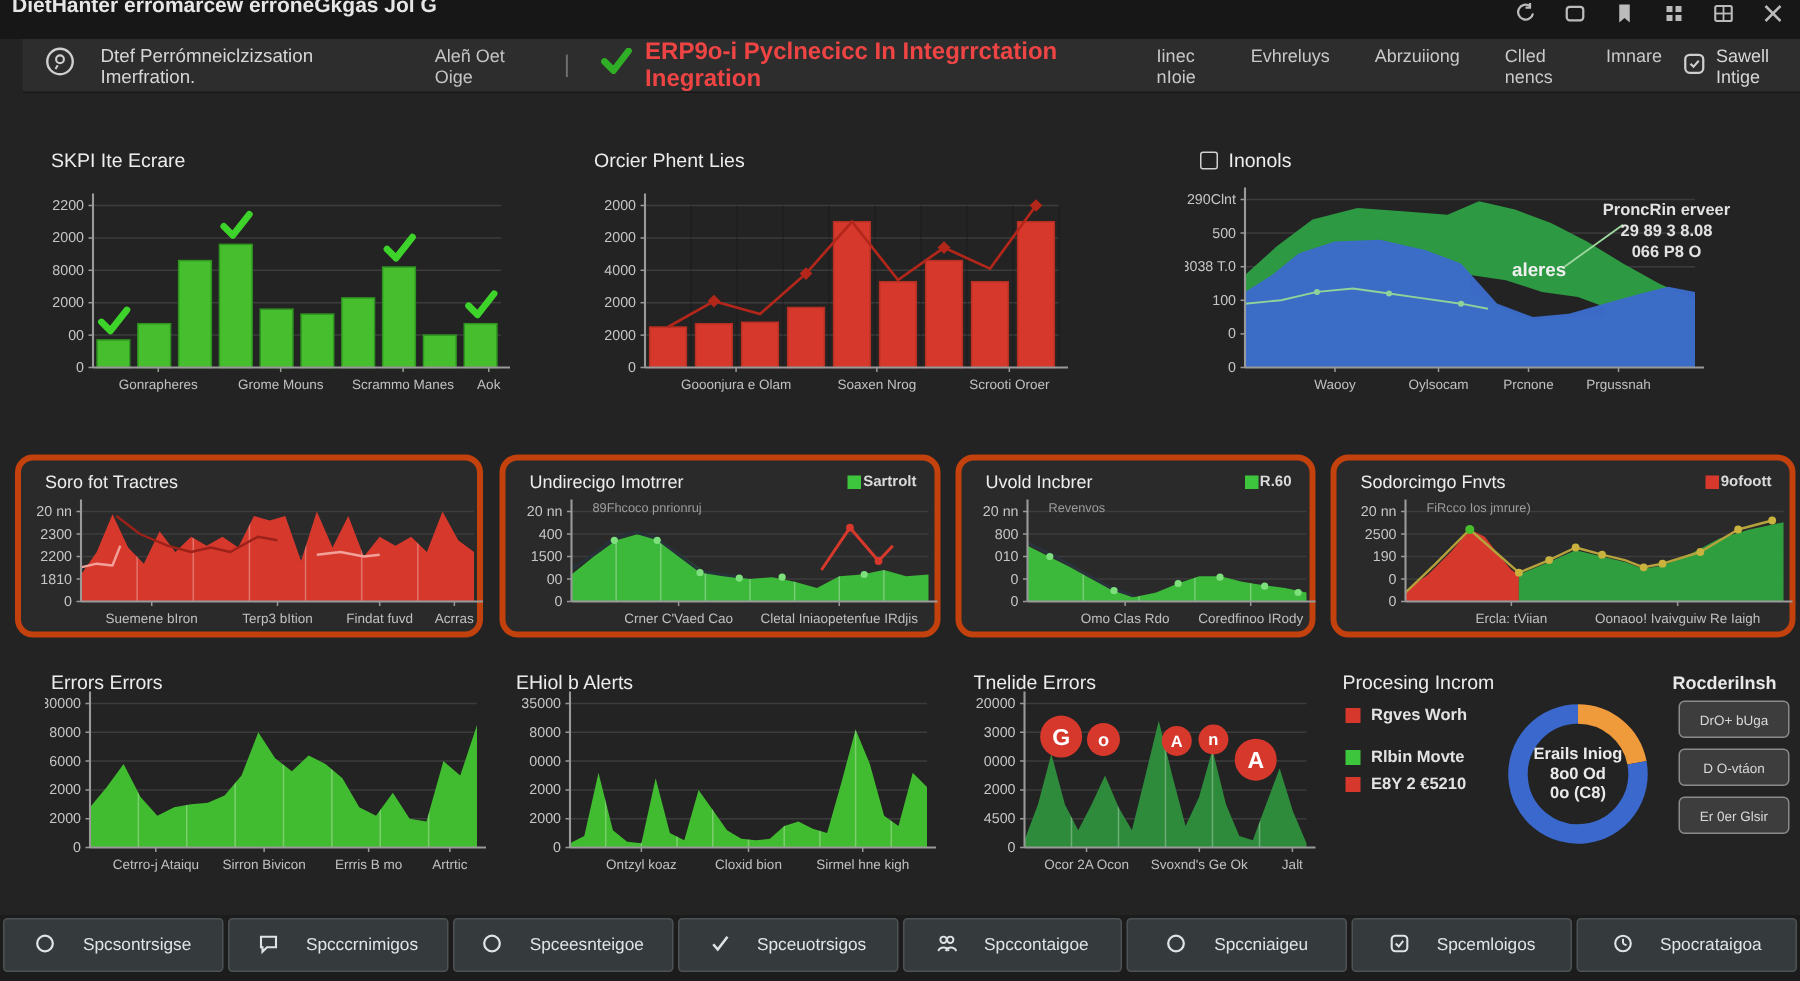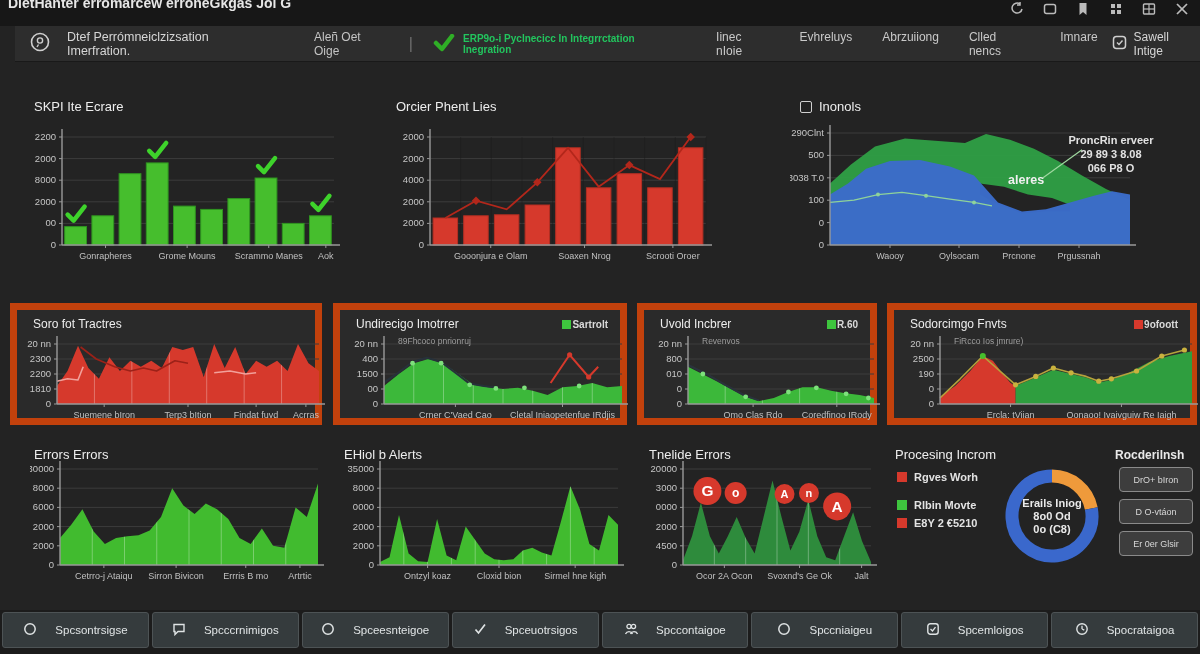--- a/index.html
+++ b/index.html
@@ -9,26 +9,26 @@
   .wtitle{position:absolute;left:8px;top:-5px;font-size:14px;font-weight:700;color:#e6e6e6;white-space:nowrap}
   .wicons{position:absolute;right:10px;top:1px;display:flex;gap:17px;align-items:center}
   .wicon{width:16px;height:16px;opacity:.92}
   
   .navbar{position:absolute;left:15px;top:26px;width:1200px;height:36px;background:#2d2d2d;
     border-bottom:1px solid #191919;display:flex;align-items:center;gap:14px;
     padding:0 14px;box-sizing:border-box;color:#cfcfcf}
   .nav-app{font-size:12.5px;color:#d6d6d6;margin-left:2px}
   .nav-sec{font-size:12px;color:#c4c4c4;margin-left:26px}
   .nav-sep{color:#6f6f6f;font-size:16px;margin:0 6px}
-  .nav-status{font-size:10px;font-weight:700;color:#22c55e;display:flex;align-items:center;gap:8px}
+  .nav-status{font-size:16px;font-weight:700;color:#ef4444;display:flex;align-items:center;gap:8px}
   .nav-menu{display:flex;gap:30px;margin-left:18px;font-size:12px;color:#c9c9c9}
   .nav-right{margin-left:auto;display:flex;align-items:center;gap:7px;font-size:12px;color:#d6d6d6}
   
   .panel{position:absolute}
-  .boxed{background:#2a2a2a;border:7px solid #c2410c;border-radius:0;box-sizing:border-box}
+  .boxed{background:#2a2a2a;border:4px solid #c2410c;border-radius:12px;box-sizing:border-box}
   .ptitle{position:absolute;left:4px;top:6px;font-size:13px;font-weight:400;color:#ededed;z-index:3;white-space:nowrap}
   .ptitle.sm{left:16px;top:7px;font-size:12px}
   .ptitle.flex{display:flex;align-items:center;gap:7px}
   .cbx{width:10px;height:10px;border:1.6px solid #d0d0d0;border-radius:2px;display:inline-block}
   .legend{position:absolute;right:12px;top:9px;display:flex;align-items:center;gap:1px;z-index:3}
   .sw{width:9px;height:9px;display:inline-block}
   .lg-label{font-size:10px;color:#dadada;font-weight:700}
   .subtitle{position:absolute;font-size:8.5px;color:#9d9d9d;z-index:3;white-space:nowrap}
   .chart{position:absolute;left:0;top:0;right:0;bottom:0}
   .chart svg{position:absolute;left:0;top:0}
@@ -644,21 +644,21 @@
   <div class="donut-wrap"><svg width="104" height="104">
         <path d="M52 12 A40 40 0 0 1 91.29018126235208 44.49788987207483" stroke="#ef9a3b" stroke-width="13" fill="none"></path>
         <path d="M91.29149002914755 44.504747416571014 A40 40 0 1 1 51.99301868302746 12.000000609234839" stroke="#3a68cc" stroke-width="13" fill="none"></path>
       </svg></div>
   <div class="donut-center">
     <div>Erails Iniog</div>
     <div>8o0 Od</div>
     <div>0o (C8)</div>
   </div>
   <div class="side-title">Rocderilnsh</div>
-  <div class="side-btn" style="top:20px">DrO+ bIron</div>
+  <div class="side-btn" style="top:20px">DrO+ bUga</div>
   <div class="side-btn" style="top:52px">D O-vtáon</div>
   <div class="side-btn" style="top:84px">Er 0er Glsir</div>
 </div>
 
 <div class="bottombar">
   <div class="bbtn">
     <span><svg width="14" height="14" viewBox="0 0 14 14">
           <circle cx="7" cy="7" r="5.2" fill="none" stroke="#dfe3e4" stroke-width="1.5"></circle>
         </svg></span>
     <span>Spcsontrsigse</span>

